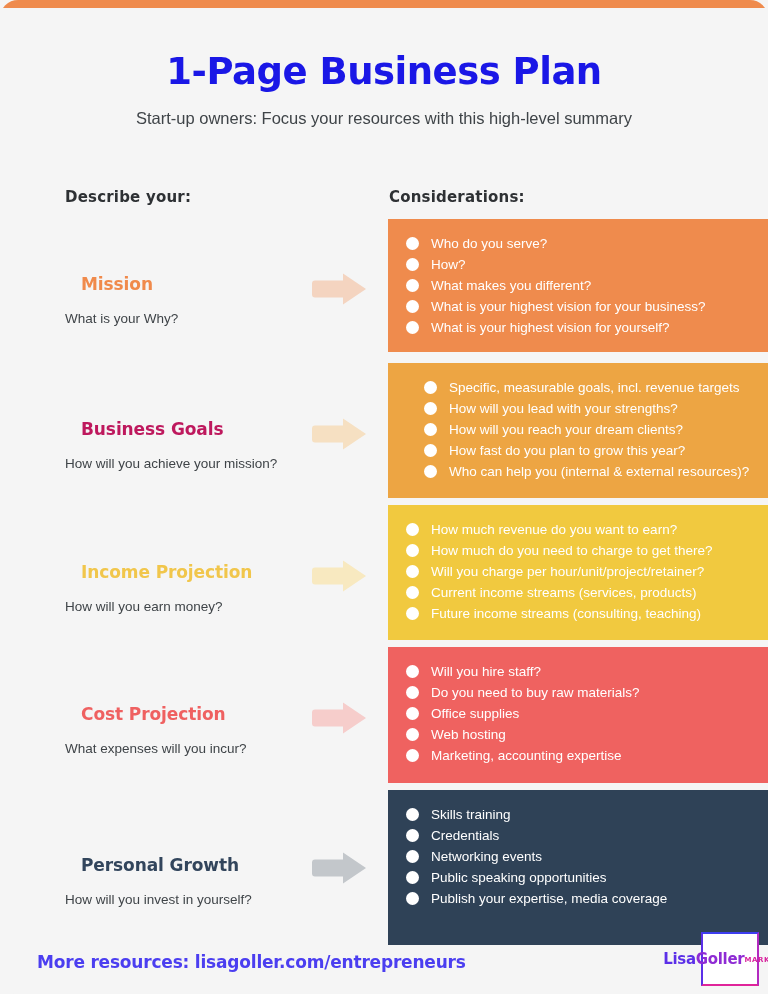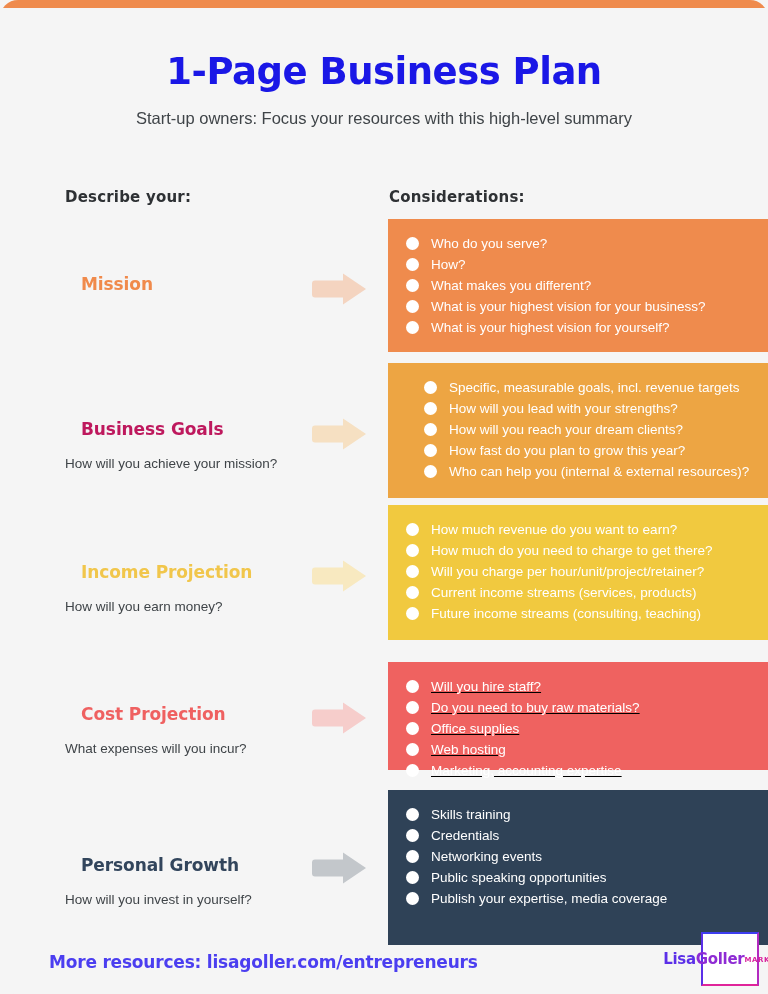--- a/index.html
+++ b/index.html
@@ -128,21 +128,21 @@
     font-family: "Liberation Sans", sans-serif;
     font-size: 13.5px;
     color: #ffffff;
     line-height: 1;
     white-space: nowrap;
   }
 
   
   .footer-link {
     position: absolute;
-    left: 49px;
+    left: 37px;
     top: 952px;
     font-family: "DejaVu Sans", sans-serif;
     font-size: 17px;
     font-weight: bold;
     color: #4b3ef0;
     letter-spacing: -0.2px;
   }
   .logo {
     position: absolute;
     left: 701px;
@@ -199,20 +199,21 @@
     <p class="subtitle">Start-up owners: Focus your resources with this high-level summary</p>
   </div>
 
   <div class="col-head left">Describe your:</div>
   <div class="col-head right">Considerations:</div>
 
   <div id="rows-container">
       <div class="row">
         <div class="row-label" style="top: 258px;">
           <p class="row-title" style="color: rgb(240, 138, 75);">Mission</p>
+          <p class="row-sub">What is your Why?</p>
         </div>
         <div class="arrow" style="top: 272px;">
           <svg viewBox="0 0 58 34" xmlns="http://www.w3.org/2000/svg">
             <path d="M2 11.5 A3 3 0 0 1 5 8.5 L33 8.5 L33 1.5 L56 17 L33 32.5 L33 25.5 L5 25.5 A3 3 0 0 1 2 22.5 Z" fill="#f4d4c0"></path>
           </svg>
         </div>
         <div class="panel" style="top: 219px; height: 133px; background: rgb(239, 139, 77);">
           <div class="bullet-row">
             <span class="dot"></span>
             <span class="bullet-text">Who do you serve?</span>
@@ -304,21 +305,21 @@
       <div class="row">
         <div class="row-label" style="top: 688px;">
           <p class="row-title" style="color: rgb(239, 97, 97);">Cost Projection</p>
           <p class="row-sub">What expenses will you incur?</p>
         </div>
         <div class="arrow" style="top: 701px;">
           <svg viewBox="0 0 58 34" xmlns="http://www.w3.org/2000/svg">
             <path d="M2 11.5 A3 3 0 0 1 5 8.5 L33 8.5 L33 1.5 L56 17 L33 32.5 L33 25.5 L5 25.5 A3 3 0 0 1 2 22.5 Z" fill="#f6cdcb"></path>
           </svg>
         </div>
-        <div class="panel" style="top: 662px; height: 108px; background: rgb(239, 98, 96); text-decoration: underline;">
+        <div class="panel" style="top: 647px; height: 136px; background: rgb(239, 98, 96);">
           <div class="bullet-row">
             <span class="dot"></span>
             <span class="bullet-text">Will you hire staff?</span>
           </div>
           <div class="bullet-row">
             <span class="dot"></span>
             <span class="bullet-text">Do you need to buy raw materials?</span>
           </div>
           <div class="bullet-row">
             <span class="dot"></span>

